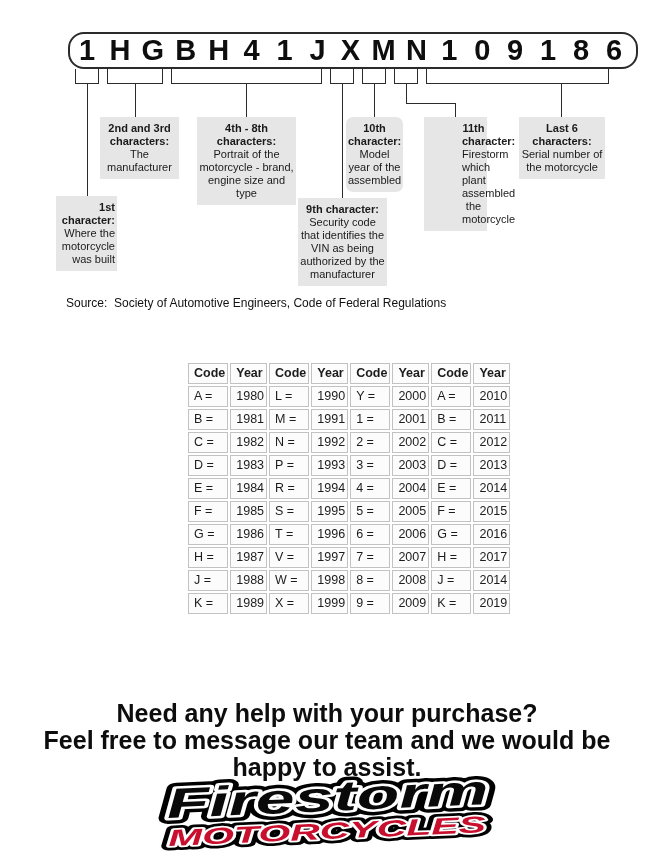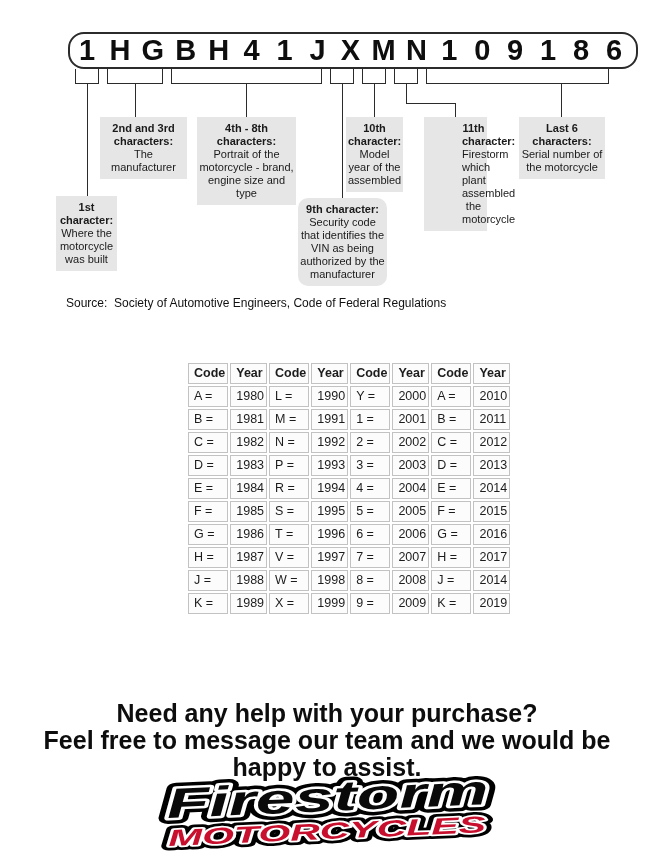--- a/index.html
+++ b/index.html
@@ -95,37 +95,37 @@
   <div class="stem" style="left:87px;top:84px;height:112px;"></div>
   <div class="stem" style="left:135px;top:84px;height:33px;"></div>
   <div class="stem" style="left:246px;top:84px;height:33px;"></div>
   <div class="stem" style="left:342px;top:84px;height:114px;"></div>
   <div class="stem" style="left:374px;top:84px;height:33px;"></div>
   <div class="stem" style="left:406px;top:84px;height:19px;"></div>
   <div class="hseg" style="left:406px;top:103px;width:50px;"></div>
   <div class="stem" style="left:455px;top:103px;height:14px;"></div>
   <div class="stem" style="left:561px;top:84px;height:33px;"></div>
 
-  <div class="note" style="left:56px;top:196px;width:61px;">
+  <div class="note" style="left:56px;top:196px;width:61px;text-align:right;">
     <span class="note-label">1st character:</span>
     <span class="note-desc">Where the motorcycle was built</span>
   </div>
-  <div class="note" style="left:100px;top:117px;width:87px;">
+  <div class="note" style="left:100px;top:117px;width:79px;">
     <span class="note-label">2nd and 3rd characters:</span>
     <span class="note-desc">The manufacturer</span>
   </div>
   <div class="note" style="left:197px;top:117px;width:99px;">
     <span class="note-label">4th - 8th characters:</span>
     <span class="note-desc">Portrait of the motorcycle - brand, engine size and type</span>
   </div>
-  <div class="note" style="left:298px;top:198px;width:89px;border-radius:10px;">
+  <div class="note" style="left:298px;top:198px;width:89px;">
     <span class="note-label">9th character:</span>
     <span class="note-desc">Security code that identifies the VIN as being authorized by the manufacturer</span>
   </div>
-  <div class="note" style="left:346px;top:117px;width:57px;">
+  <div class="note" style="left:346px;top:117px;width:57px;border-radius:7px;">
     <span class="note-label">10th character:</span>
     <span class="note-desc">Model year of the assembled</span>
   </div>
   <div class="note" style="left:424px;top:117px;width:63px;padding-left:38px;">
     <span class="note-label">11th character:</span>
     <span class="note-desc">Firestorm which plant assembled the motorcycle</span>
   </div>
   <div class="note" style="left:519px;top:117px;width:86px;">
     <span class="note-label">Last 6 characters:</span>
     <span class="note-desc">Serial number of the motorcycle</span>

